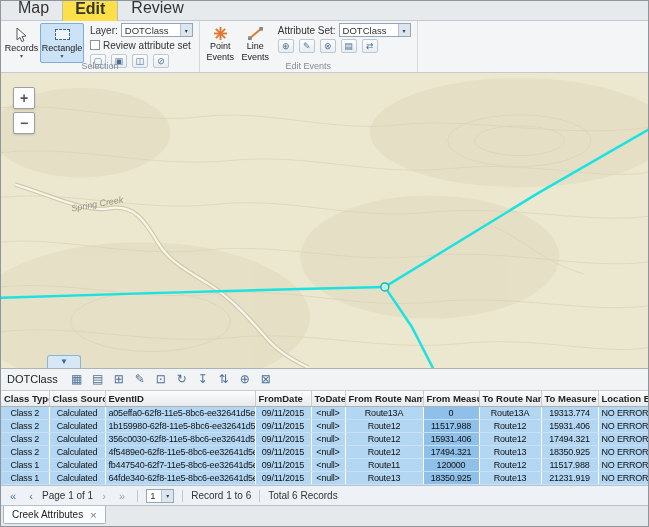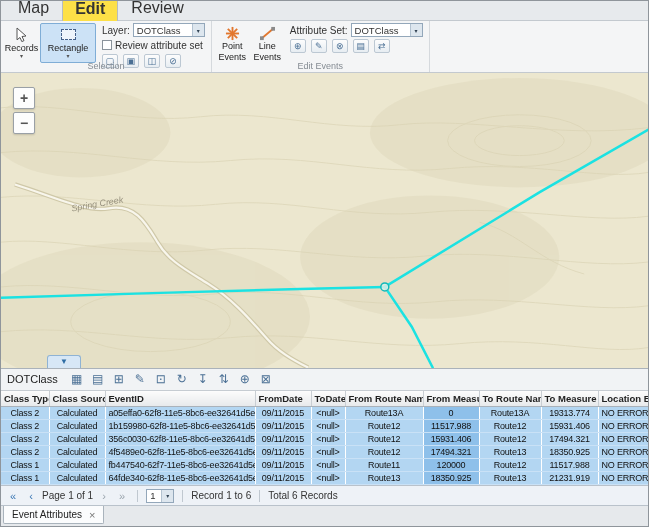--- a/index.html
+++ b/index.html
@@ -11,21 +11,21 @@
   .ribbon-tabs { height:20px; background:#e7eaed; border-bottom:1px solid #c3c9cf; display:flex; align-items:flex-end; padding-left:4px; flex:0 0 auto; }
   .rtab { padding:2px 12px 3px; font-size:16px; color:#333; cursor:default; border:1px solid transparent; border-bottom:none; }
   .rtab.active { background:#fde047; border-color:#b6bcc2; font-weight:bold; margin-bottom:-1px;margin-top:16px; }
 
   
   .ribbon { height:52px; background:#f4f5f6; border-bottom:1px solid #c3c9cf; display:flex; flex:0 0 auto; }
   .rgroup { position:relative; border-right:1px solid #d5d9dd; padding:2px 6px 12px 4px; display:flex; align-items:flex-start; }
   .rgroup.filler { flex:1; border-right:none; }
   .rgroup-label { position:absolute; bottom:1px; left:0; width:100%; text-align:center; font-size:9px; color:#858c93; }
   .rgroup-content { display:flex; align-items:flex-start; gap:2px; }
-  .bigbtn { display:flex; flex-direction:column; align-items:center; justify-content:flex-start; width:56px; height:40px; padding-top:2px; font-size:9px; line-height:1.15; text-align:center; border:1px solid transparent; border-radius:2px; color:#222; cursor:default; }
+  .bigbtn { display:flex; flex-direction:column; align-items:center; justify-content:flex-start; width:44px; height:40px; padding-top:2px; font-size:9px; line-height:1.15; text-align:center; border:1px solid transparent; border-radius:2px; color:#222; cursor:default; }
   .bigbtn.narrow { width:33px; }
   .bigbtn.selected { background:#cce2f6; border-color:#7fadd6; }
   .bigbtn .bicon { height:17px; display:flex; align-items:center; justify-content:center; }
   .dd-arrow { font-size:6px; color:#555; line-height:6px; }
   .rect-glyph { width:15px; height:11px; border:1px dashed #44608a; background:#eef4fb; }
   .rstack { display:flex; flex-direction:column; gap:1px; margin-left:4px; }
   .rrow { display:flex; align-items:center; height:14px; gap:3px; }
   .rlbl { font-size:10px; color:#333; white-space:nowrap; }
   .combo { display:inline-flex; align-items:center; height:14px; border:1px solid #93a7ba; background:#fff; font-size:9.5px; }
   .combo-val { padding:0 3px; min-width:58px; }
@@ -345,18 +345,18 @@
       <span class="combo-arrow">▾</span>
     </span>
     <span class="psep"></span>
     <span>Record 1 to 6</span>
     <span class="psep"></span>
     <span>Total 6 Records</span>
   </div>
 
   <div class="bottom-tabs">
     <div class="btab">
-      <span>Event Attributes</span>
+      <span>Creek Attributes</span>
       <span class="close">×</span>
     </div>
   </div>
 
 </div>
 
 </body></html>

